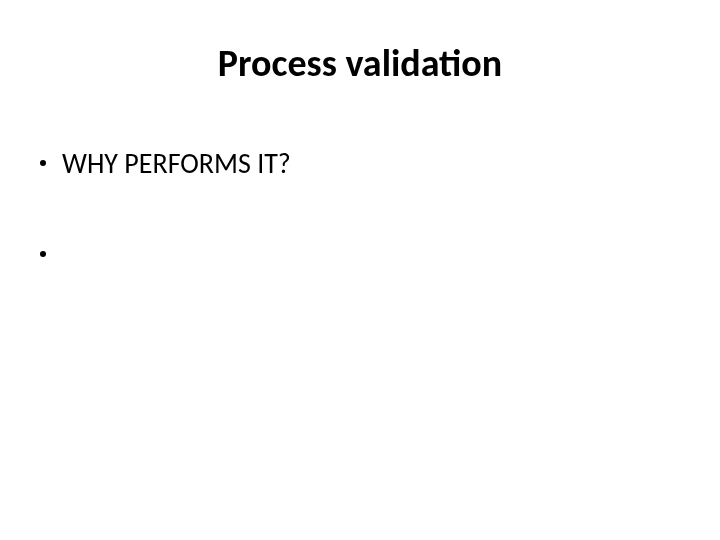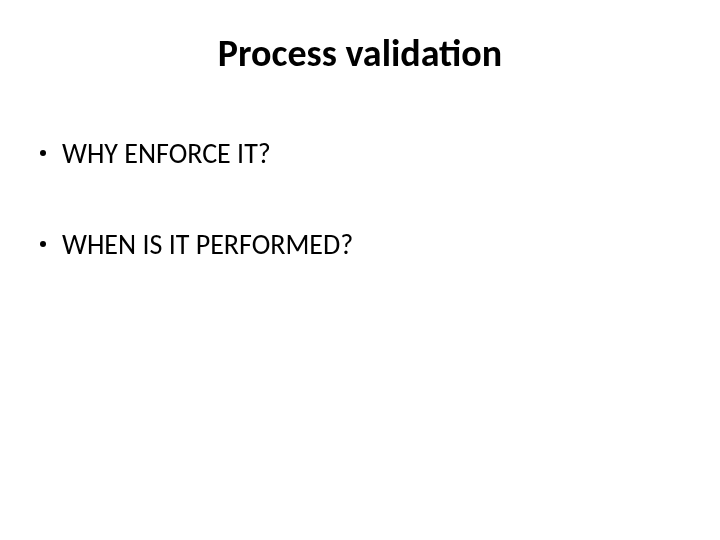--- a/index.html
+++ b/index.html
@@ -13,21 +13,21 @@
       background: #ffffff;
       font-family: Calibri, "Segoe UI", Arial, sans-serif;
       color: #000000;
       padding: 20px 40px;
       overflow: hidden;
     }
     .slide-title {
       font-size: 38px;
       font-weight: bold;
       text-align: center;
-      margin-top: 10px;
+      margin-top: 20px;
       margin-bottom: 60px;
     }
     .bullet-list {
       list-style: none;
       padding-left: 0;
     }
     .bullet-item {
       font-size: 28px;
       margin-bottom: 56px;
       display: flex;
@@ -48,19 +48,18 @@
     }
   </style>
 </head>
 <body>
 
 <h1 class="slide-title">Process validation</h1>
 
 <ul class="bullet-list">
   <li class="bullet-item">
     <span class="bullet-dot"></span>
-    <span class="bullet-text">WHY ENFORCE IT?</span>
+    <span class="bullet-text">WHY PERFORMS IT?</span>
   </li>
   <li class="bullet-item">
     <span class="bullet-dot"></span>
-    <span class="bullet-text">WHEN IS IT PERFORMED?</span>
   </li>
 </ul>
 
 </body></html>

